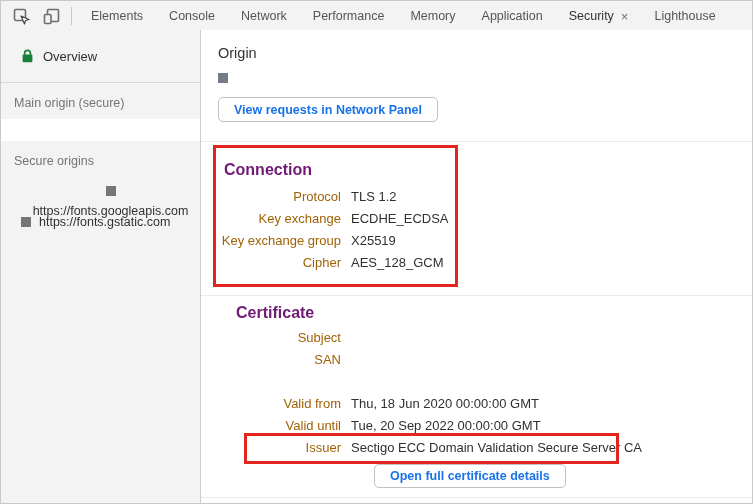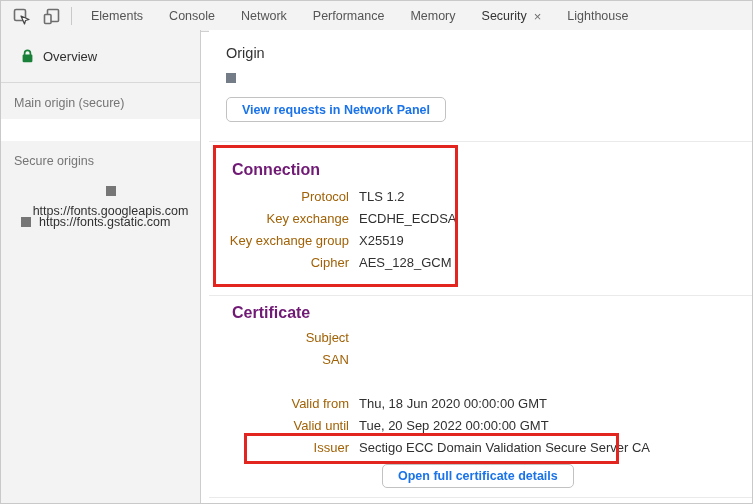--- a/index.html
+++ b/index.html
@@ -31,21 +31,21 @@
     color: #555; cursor: pointer; font-size: 12.5px; position: relative;
   }
   .tab.active { color: #333; }
   .tab.active::after {
     content: ""; position: absolute; left: 2px; right: 2px; bottom: -1px;
     height: 2px; background: #1a73e8;
   }
   .tab-close { margin-left: 7px; color: #6e6e6e; font-size: 13px; line-height: 1; cursor: pointer; }
 
   
-  .panel-body { position: absolute; left: 0; top: 29px; right: 0; bottom: 0; display: flex; gap: 8px; }
+  .panel-body { position: absolute; left: 0; top: 29px; right: 0; bottom: 0; display: flex; }
 
   
   .sidebar {
     width: 200px; background: #f3f3f3; border-right: 1px solid #cdcdcd;
     flex: none; overflow: hidden;
   }
   .overview-group { height: 53px; border-bottom: 1px solid #d8d8d8; display: flex; align-items: center; }
   .overview-item { display: flex; align-items: center; gap: 9px; padding-left: 20px; width: 100%; cursor: pointer; }
   .overview-item .label { font-size: 13px; color: #303030; }
   .sb-section-header { margin-top: 13px; padding-left: 13px; color: #757575; font-size: 12.5px; }
@@ -68,21 +68,21 @@
     font-family: "Liberation Sans", sans-serif;
   }
   .btn-view { position: absolute; left: 17px; top: 67px; }
   .btn-details { position: absolute; left: 149px; top: 434px; height: 24px; margin-left: 24px; }
   .divider { position: absolute; left: 0; right: 0; height: 1px; background: #eaeaea; }
   .divider-1 { top: 111px; }
   .divider-2 { top: 265px; }
   .divider-3 { top: 467px; }
   .section-title { position: absolute; left: 23px; font-weight: 700; font-size: 16px; color: #701a75; }
   .connection-title { top: 131px; }
-  .certificate-title { top: 274px; }
+  .certificate-title { top: 274px; margin-left: 12px; }
   .rows { position: absolute; left: 0; right: 0; }
   .conn-rows { top: 155px; }
   .cert-rows { top: 296px; }
   .kv-row { height: 22px; display: flex; align-items: center; }
   .kv-label { width: 140px; text-align: right; color: #a16207; font-size: 13px; flex: none; }
   .kv-value { margin-left: 10px; color: #303030; font-size: 13px; white-space: nowrap; }
 
   
   .annotation { position: absolute; border: 3px solid #e3251f; pointer-events: none; }
   .annotation-connection { left: 212px; top: 144px; width: 245px; height: 142px; }
@@ -109,20 +109,21 @@
           <rect x="1.5" y="6.5" width="6.5" height="9" rx="1" fill="#f3f3f3" stroke="#6e6e6e" stroke-width="1.6"></rect>
         </svg>
       </div>
     </div>
     <div class="tab-separator"></div>
     <div class="tab">Elements</div>
     <div class="tab">Console</div>
     <div class="tab">Network</div>
     <div class="tab">Performance</div>
     <div class="tab">Memory</div>
+    <div class="tab">Application</div>
     <div class="tab active">
       <span>Security</span>
       <span class="tab-close">×</span>
     </div>
     <div class="tab">Lighthouse</div>
   </div>
 
   <div class="panel-body">
 
     <div class="sidebar">

